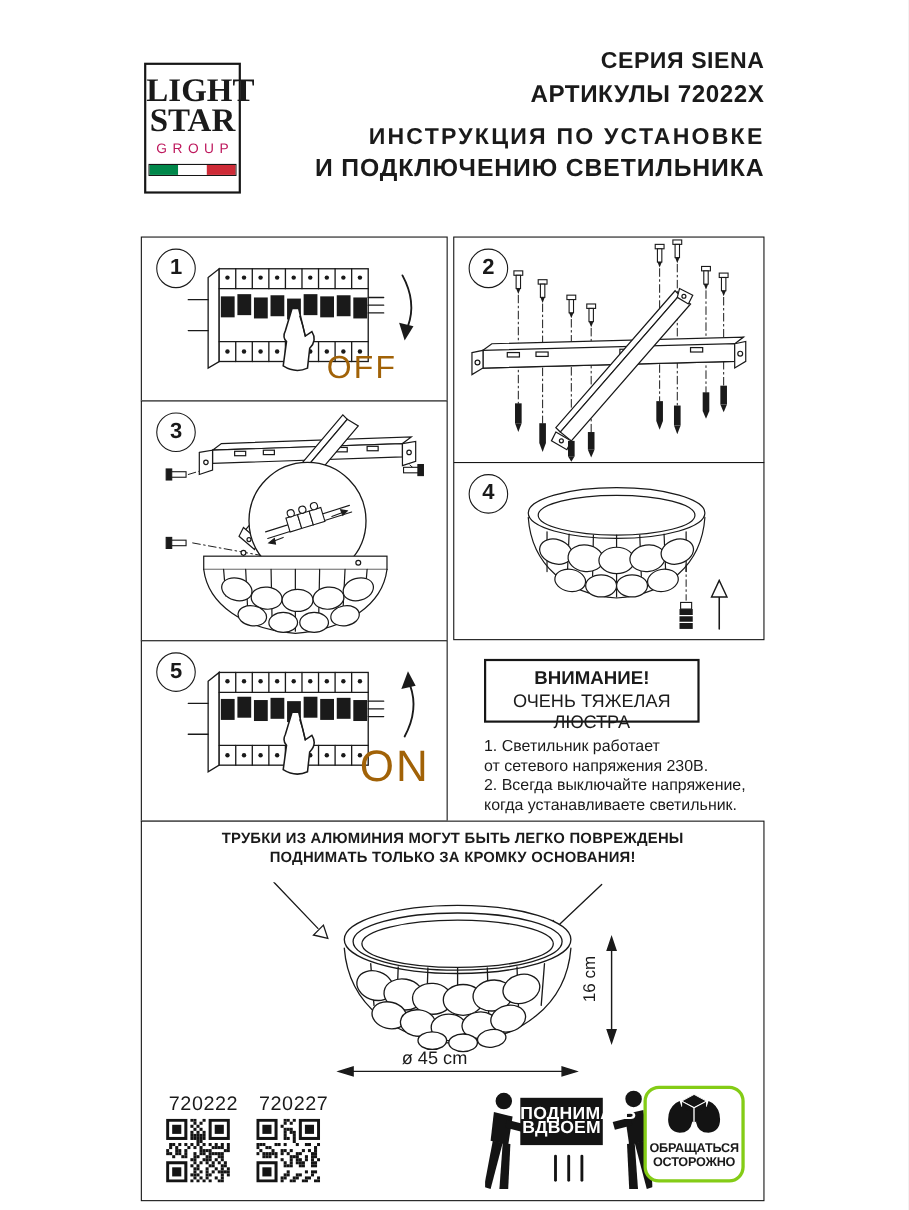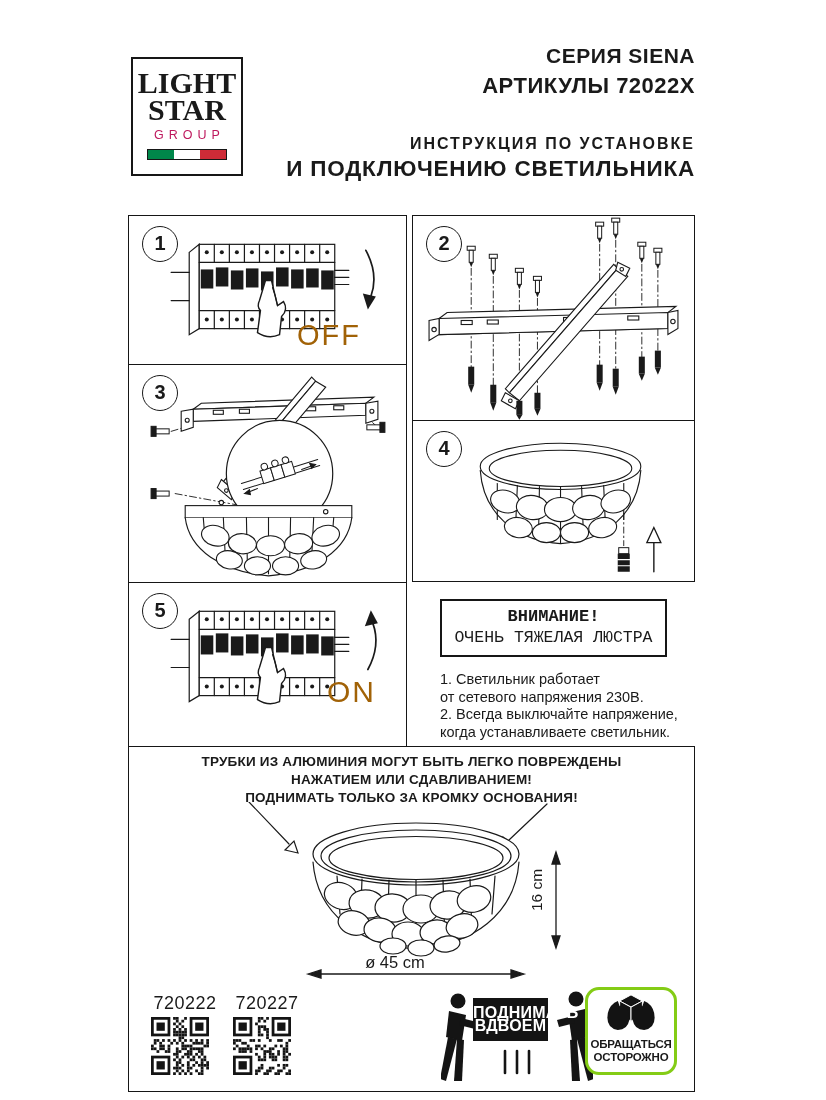--- a/index.html
+++ b/index.html
@@ -2,45 +2,45 @@
 <html><head>
 <meta charset="utf-8">
 <style>
   html,body{margin:0;padding:0;background:#e8e8e8;}
   .page{position:relative;width:826px;height:1100px;background:#ffffff;margin:0 auto;
         font-family:"Liberation Sans",sans-serif;color:#1a1a1a;overflow:hidden;}
   .abs{position:absolute;}
   svg{display:block;}
   line,path,polyline{stroke-linecap:round;}
   
-  .logo-box{left:131px;top:57px;width:112px;height:119px;border:2px solid #161616;text-align:center;box-sizing:border-box;}
+  .logo-box{left:131px;top:57px;width:88px;height:119px;border:2px solid #161616;text-align:center;box-sizing:border-box;}
   .logo-word{font-family:"Liberation Serif",serif;font-weight:700;font-size:30px;line-height:27px;letter-spacing:0px;}
   .logo-group{font-size:12.5px;letter-spacing:5px;text-indent:5px;margin-top:5px;color:#be185d;}
   .logo-flag{width:78px;height:9px;border:1.2px solid #161616;margin:7px auto 0;display:flex;}
   .logo-flag span{flex:1;}
   
   .hdr{right:131px;top:44px;text-align:right;font-weight:700;}
   .hdr-series{font-size:21px;letter-spacing:.5px;}
   .hdr-art{font-size:22px;margin-top:5px;letter-spacing:.5px;}
-  .hdr-t1{font-size:16px;margin-top:36px;letter-spacing:2px;}
+  .hdr-t1{font-size:21px;margin-top:14px;letter-spacing:2px;}
   .hdr-t2{font-size:22.5px;margin-top:3px;letter-spacing:.8px;}
   
   .panel{border:1.6px solid #161616;background:#fff;box-sizing:border-box;}
   .p1{left:128px;top:215px;width:279px;height:150px;}
   .p2{left:412px;top:215px;width:283px;height:206px;}
   .p3{left:128px;top:364px;width:279px;height:219px;}
   .p4{left:412px;top:420px;width:283px;height:162px;}
   .p5{left:128px;top:582px;width:279px;height:165px;}
   .pbottom{left:128px;top:746px;width:567px;height:346px;}
   .stepnum{width:34px;height:34px;border:1.8px solid #1a1a1a;border-radius:50%;
            font-size:20px;font-weight:700;line-height:32px;text-align:center;left:13px;top:10px;background:#fff;}
   .fillsvg{position:absolute;inset:0;width:100%;height:100%;}
   .offon{font-size:29px;letter-spacing:2px;color:#a16207;}
   
-  .attn-box{left:440px;top:599px;width:227px;height:58px;border:2px solid #161616;text-align:center;box-sizing:border-box;font-family:Liberation Mono, monospace;}
+  .attn-box{left:440px;top:599px;width:196px;height:58px;border:2px solid #161616;text-align:center;box-sizing:border-box;}
   .attn-title{font-size:17px;font-weight:700;margin-top:6px;}
   .attn-sub{font-size:16.5px;margin-top:2px;}
   .notes{left:440px;top:671px;width:252px;font-size:14.5px;line-height:17.5px;}
   
   .bwarn{left:0;right:0;top:6px;text-align:center;font-weight:700;font-size:13.5px;line-height:18px;letter-spacing:.2px;}
   .dim-h{left:384px;top:134px;width:48px;text-align:center;font-size:15.5px;transform:rotate(-90deg);}
   .dim-d{left:171px;top:206px;width:190px;text-align:center;font-size:16.5px;}
   .artnum{top:246px;width:84px;text-align:center;font-size:18px;font-weight:400;letter-spacing:.5px;}
   .qr{width:58px;height:58px;top:270px;}
   .lift{left:312px;top:244px;width:152px;height:92px;}
@@ -384,38 +384,37 @@
           <rect x="161.5" y="52" width="12.5" height="19"></rect>
           <rect x="176.5" y="51" width="12.5" height="19"></rect>
           <rect x="191.5" y="53" width="12.5" height="19"></rect>
       </g>
       <path d="M136,64 L130,84 Q127,90 131,94 L128,116 Q139,123 150,118 L152,100 Q159,93 154,85 L148,89 L142,64 Z" fill="#fff" stroke="#1a1a1a" stroke-width="1.4"></path>
       <path d="M148,89 Q146,79 143,71" fill="none" stroke="#1a1a1a" stroke-width="1.1"></path>
       <path d="M238,86 Q251,62 243,40" fill="none" stroke="#1a1a1a" stroke-width="1.7"></path>
       <polygon points="241,27 235,43 248,40" fill="#1a1a1a"></polygon>
     </svg>
     <div class="abs stepnum">5</div>
-    <div class="abs offon" style="left:198px;top:92px;font-size:30px">ON</div>
+    <div class="abs offon" style="left:198px;top:92px;font-size:40px">ON</div>
   </div>
 
   <div class="abs attn-box">
     <div class="attn-title">ВНИМАНИЕ!</div>
     <div class="attn-sub">ОЧЕНЬ ТЯЖЕЛАЯ ЛЮСТРА</div>
   </div>
   <div class="abs notes">
     <div>1. Светильник работает</div>
     <div>от сетевого напряжения 230В.</div>
     <div>2. Всегда выключайте напряжение,</div>
     <div>когда устанавливаете светильник.</div>
   </div>
 
   <div class="abs panel pbottom">
     <div class="abs bwarn">
       <div>ТРУБКИ ИЗ АЛЮМИНИЯ МОГУТ БЫТЬ ЛЕГКО ПОВРЕЖДЕНЫ</div>
-      <div>НАЖАТИЕМ ИЛИ СДАВЛИВАНИЕМ!</div>
       <div>ПОДНИМАТЬ ТОЛЬКО ЗА КРОМКУ ОСНОВАНИЯ!</div>
     </div>
 
     <svg class="abs" style="left:0;top:55px" width="567" height="180" viewBox="0 0 567 180">
       <g stroke="#1a1a1a" stroke-width="1.2" fill="#fff">
         <line x1="120" y1="0" x2="160" y2="42"></line>
         <polygon points="169,51 156,48 165,39"></polygon>
         <line x1="418" y1="2" x2="380" y2="38"></line>
         <polygon points="371,47 374,35 383,44"></polygon>
         <ellipse cx="287" cy="52" rx="103" ry="31"></ellipse>

